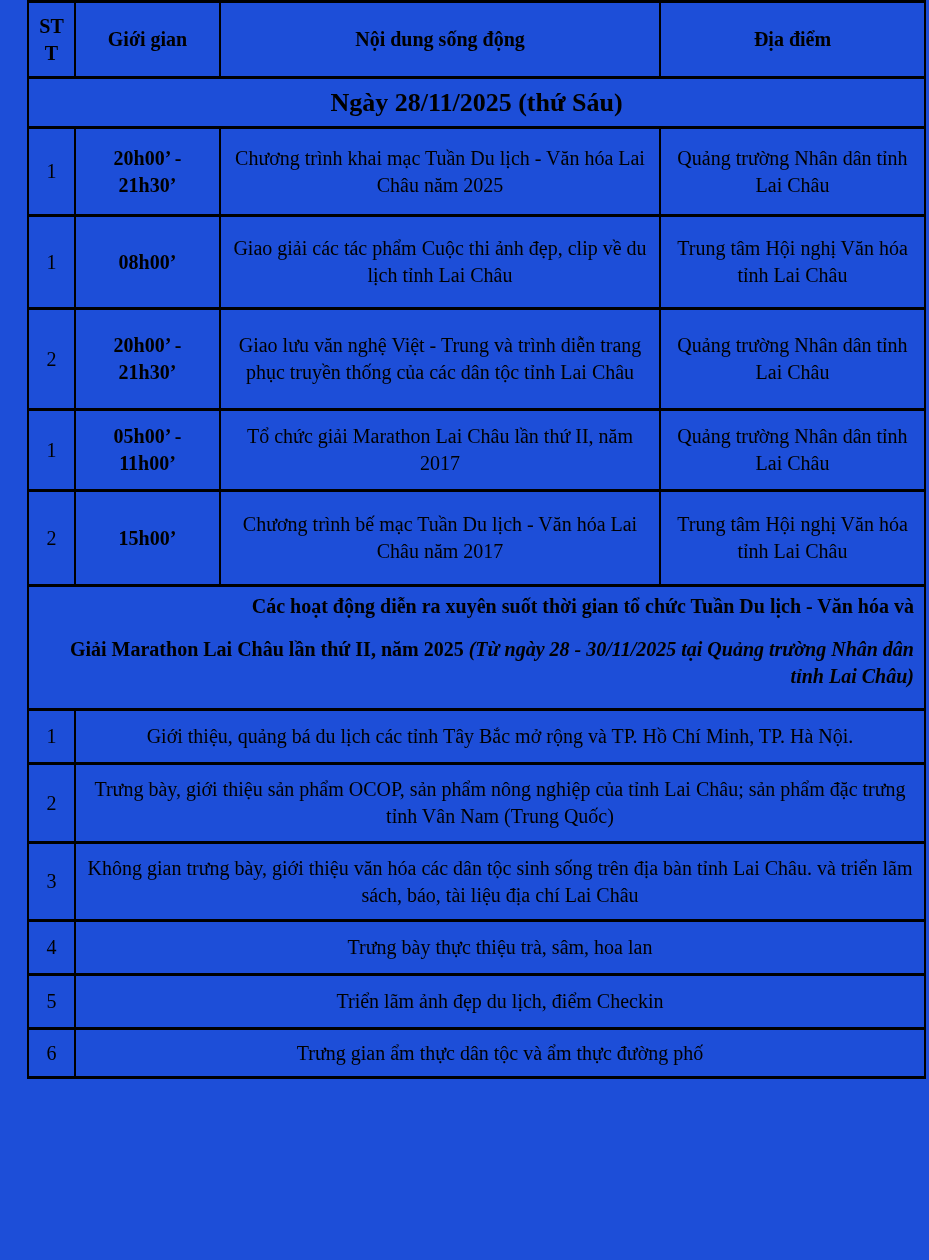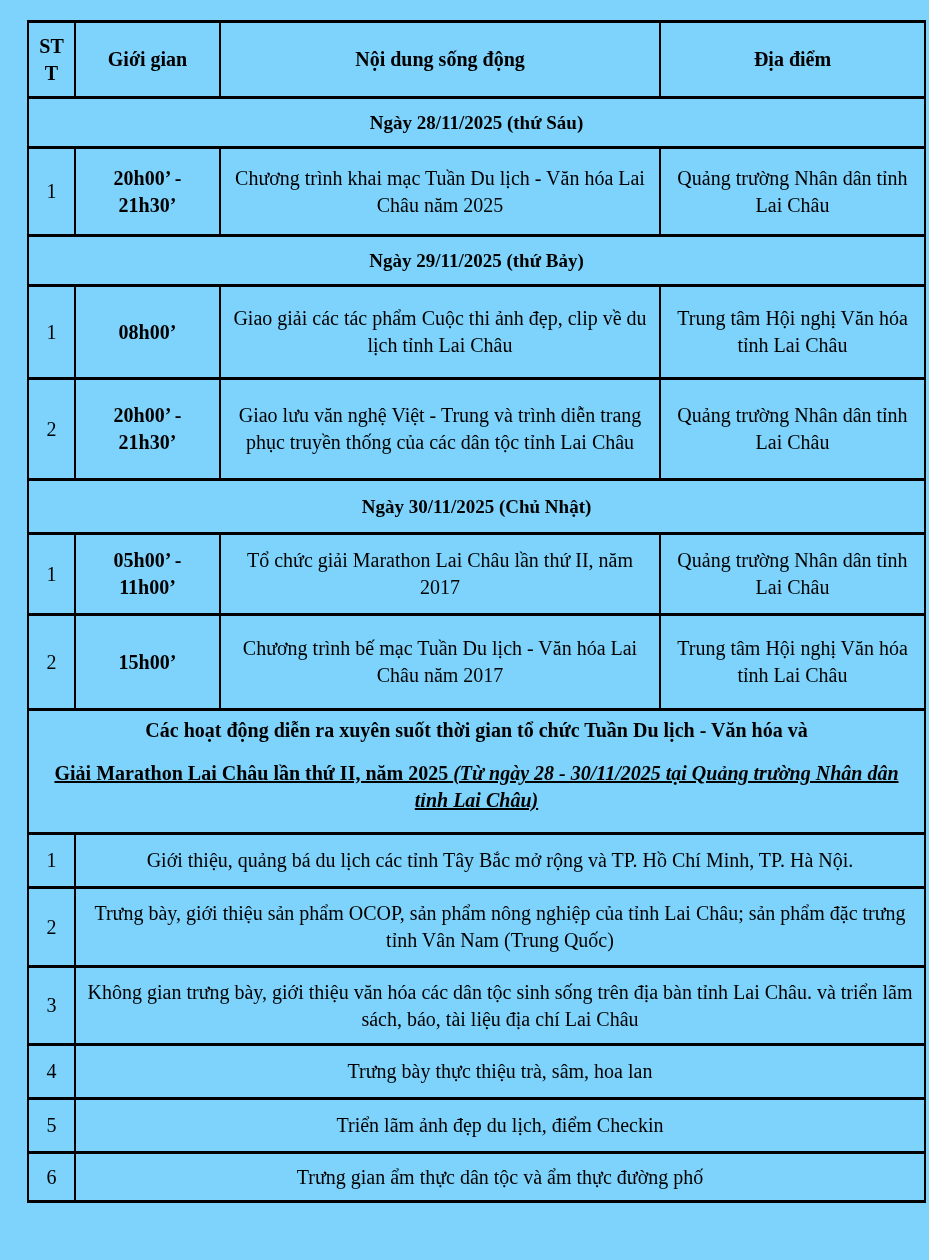--- a/index.html
+++ b/index.html
@@ -6,22 +6,22 @@
     margin: 0;
     padding: 0;
     background: #ffffff;
     color: #000000;
     font-family: "Liberation Serif", "DejaVu Serif", serif;
   }
   .page {
     width: 929px;
     height: 1260px;
     box-sizing: border-box;
-    padding: 20px 0 0 27px;
-    background: #7dd3fc;
+    padding: 0 0 0 27px;
+    background: #1d4ed8;
   }
   table.schedule {
     border-collapse: collapse;
     table-layout: fixed;
     width: 897px;
   }
   table.schedule td, table.schedule th {
     border: 2px solid #000000;
     border-top-width: 3px;
     border-bottom-width: 3px;
@@ -36,33 +36,33 @@
   table.schedule th {
     font-weight: bold;
   }
   .col-stt  { width: 47px; }
   .col-time { width: 145px; }
   .col-act  { width: 440px; }
   .col-loc  { width: 265px; }
   td.time-cell { padding-left: 24px; padding-right: 24px; font-weight: bold; }
   tr.day-band td {
     font-weight: bold;
-    font-size: 19px;
+    font-size: 26px;
   }
   tr.big-header td {
     font-weight: bold;
     font-size: 20px;
     padding: 6px 10px;
   }
   tr.big-header p {
     margin: 0 0 16px 0;
+    text-align: right;
   }
   tr.big-header p:last-child {
     margin-bottom: 12px;
-    text-decoration: underline;
   }
   .it { font-style: italic; }
 </style>
 </head>
 <body>
 
 <div class="page">
   <table class="schedule">
     <colgroup>
       <col class="col-stt">
@@ -82,39 +82,33 @@
     <tr class="day-band" style="height:50px">
       <td colspan="4">Ngày 28/11/2025 (thứ Sáu)</td>
     </tr>
     <tr style="height:88px">
       <td>1</td>
       <td class="time-cell">20h00’ - 21h30’</td>
       <td>Chương trình khai mạc Tuần Du lịch - Văn hóa Lai Châu năm 2025</td>
       <td>Quảng trường Nhân dân tỉnh Lai Châu</td>
     </tr>
 
-    <tr class="day-band" style="height:50px">
-      <td colspan="4">Ngày 29/11/2025 (thứ Bảy)</td>
-    </tr>
     <tr style="height:93px">
       <td>1</td>
       <td class="time-cell">08h00’</td>
       <td>Giao giải các tác phẩm Cuộc thi ảnh đẹp, clip về du lịch tỉnh Lai Châu</td>
       <td>Trung tâm Hội nghị Văn hóa tỉnh Lai Châu</td>
     </tr>
     <tr style="height:101px">
       <td>2</td>
       <td class="time-cell">20h00’ - 21h30’</td>
       <td>Giao lưu văn nghệ Việt - Trung và trình diễn trang phục truyền thống của các dân tộc tỉnh Lai Châu</td>
       <td>Quảng trường Nhân dân tỉnh Lai Châu</td>
     </tr>
 
-    <tr class="day-band" style="height:54px">
-      <td colspan="4">Ngày 30/11/2025 (Chủ Nhật)</td>
-    </tr>
     <tr style="height:81px">
       <td>1</td>
       <td class="time-cell">05h00’ - 11h00’</td>
       <td>Tổ chức giải Marathon Lai Châu lần thứ II, năm 2017</td>
       <td>Quảng trường Nhân dân tỉnh Lai Châu</td>
     </tr>
     <tr style="height:95px">
       <td>2</td>
       <td class="time-cell">15h00’</td>
       <td>Chương trình bế mạc Tuần Du lịch - Văn hóa Lai Châu năm 2017</td>

